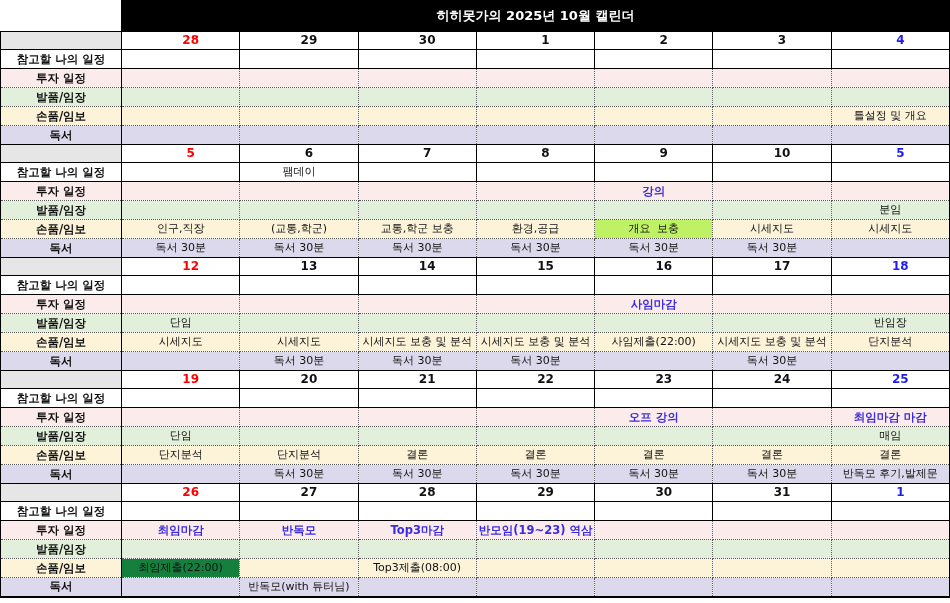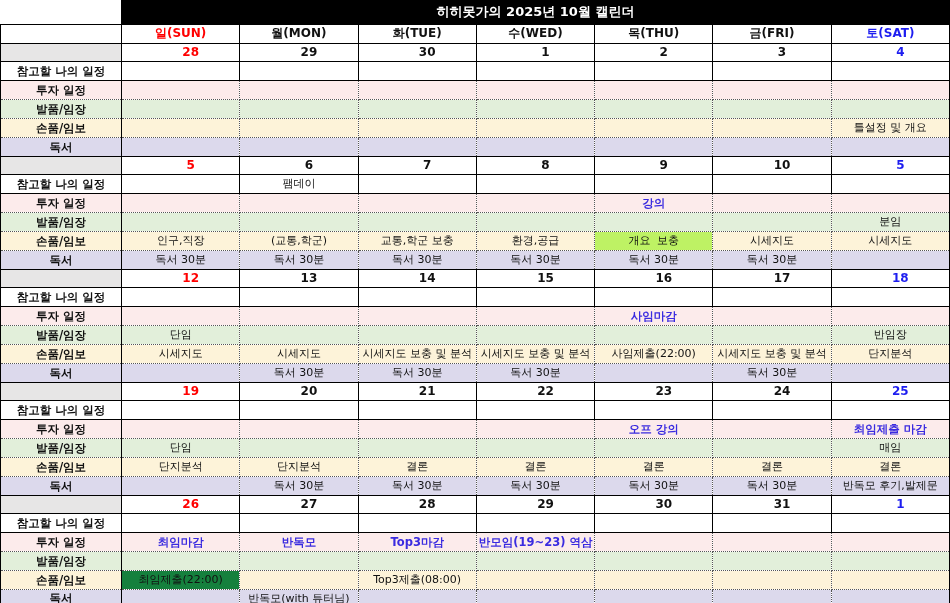--- a/index.html
+++ b/index.html
@@ -1,21 +1,21 @@
 <!DOCTYPE html>
 <html style="--header-bg: #000000; --header-fg: #ffffff; --sun-red: #ff0000; --sat-blue: #1d1df0; --event-blue: #3a2be0; --date-label-bg: #e7e6e6;"><head>
 <meta charset="utf-8">
 <style>
   html,body{margin:0;padding:0;background:#ffffff;}
   body{width:950px;font-family:"DejaVu Sans","Liberation Sans",sans-serif;color:#111;}
   table{border-collapse:collapse;table-layout:fixed;width:950px;}
   col.label-col{width:121px;}
   td{padding:0 2px;text-align:center;vertical-align:middle;white-space:nowrap;overflow:hidden;
      font-size:11px;line-height:1.1;}
-  tr.title-row{height:24px;padding-left:32px;}
+  tr.title-row{height:31px;padding-left:32px;}
   td.blank{border:none;background:#ffffff;}
   td.title{background:var(--header-bg,#000);color:var(--header-fg,#fff);font-weight:bold;
            font-size:13px;border:1px solid #000;}
   tr.day-row{height:19px;}
   td.day-header{font-weight:bold;font-size:12px;background:#fff;border:1px solid #000;}
   tr.date-row{height:18px;}
   td.date-label{background:var(--date-label-bg,#e7e6e6);border:1px solid #000;}
   td.date-cell{font-weight:bold;font-size:12px;background:#fff;border:1px solid #000;padding-left:22px;}
   tr.content-row{height:19px;}
   td.label-cell{font-weight:bold;font-size:11.5px;border:1px dotted #555;
@@ -34,30 +34,20 @@
 <table>
   <colgroup>
     <col class="label-col">
     <col span="7">
   </colgroup>
   <tbody>
     <tr class="title-row">
       <td class="blank"></td>
       <td class="title" colspan="7">히히못가의 2025년 10월 캘린더</td>
     </tr>
-    <tr class="day-row">
-      <td class="day-header"></td>
-      <td class="day-header sun">일(SUN)</td>
-      <td class="day-header">월(MON)</td>
-      <td class="day-header">화(TUE)</td>
-      <td class="day-header">수(WED)</td>
-      <td class="day-header">목(THU)</td>
-      <td class="day-header">금(FRI)</td>
-      <td class="day-header sat last-col">토(SAT)</td>
-    </tr>
   <tr class="date-row">
         <td class="date-label"></td>
         <td class="date-cell sun">28</td>
         <td class="date-cell">29</td>
         <td class="date-cell">30</td>
         <td class="date-cell">1</td>
         <td class="date-cell">2</td>
         <td class="date-cell">3</td>
         <td class="date-cell sat last-col">4</td>
       </tr>
@@ -252,21 +242,21 @@
         <td class="value-cell last-col" style="background: rgb(255, 255, 255);"></td>
       </tr>
       <tr class="content-row row-invest">
         <td class="label-cell" style="background: rgb(252, 235, 235);">투자 일정</td>
         <td class="value-cell" style="background: rgb(252, 235, 235);"></td>
         <td class="value-cell" style="background: rgb(252, 235, 235);"></td>
         <td class="value-cell" style="background: rgb(252, 235, 235);"></td>
         <td class="value-cell" style="background: rgb(252, 235, 235);"></td>
         <td class="value-cell event" style="background: rgb(252, 235, 235);">오프 강의</td>
         <td class="value-cell" style="background: rgb(252, 235, 235);"></td>
-        <td class="value-cell last-col event" style="background: rgb(252, 235, 235);">최임제출 마감</td>
+        <td class="value-cell last-col event" style="background: rgb(252, 235, 235);">최임마감 마감</td>
       </tr>
       <tr class="content-row row-field">
         <td class="label-cell" style="background: rgb(226, 239, 218);">발품/임장</td>
         <td class="value-cell" style="background: rgb(226, 239, 218);">단임</td>
         <td class="value-cell" style="background: rgb(226, 239, 218);"></td>
         <td class="value-cell" style="background: rgb(226, 239, 218);"></td>
         <td class="value-cell" style="background: rgb(226, 239, 218);"></td>
         <td class="value-cell" style="background: rgb(226, 239, 218);"></td>
         <td class="value-cell" style="background: rgb(226, 239, 218);"></td>
         <td class="value-cell last-col" style="background: rgb(226, 239, 218);">매임</td>

